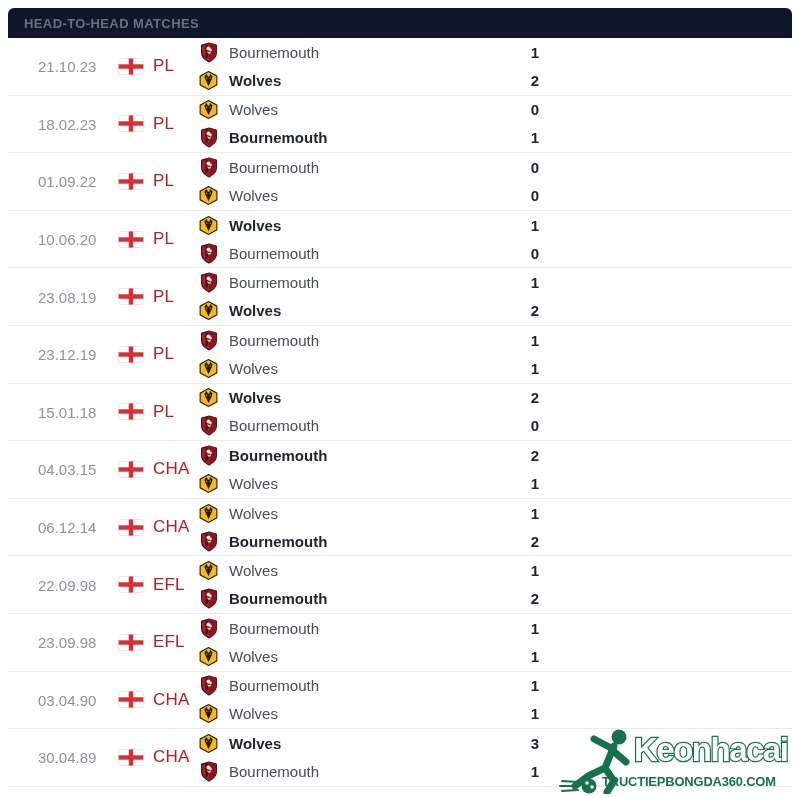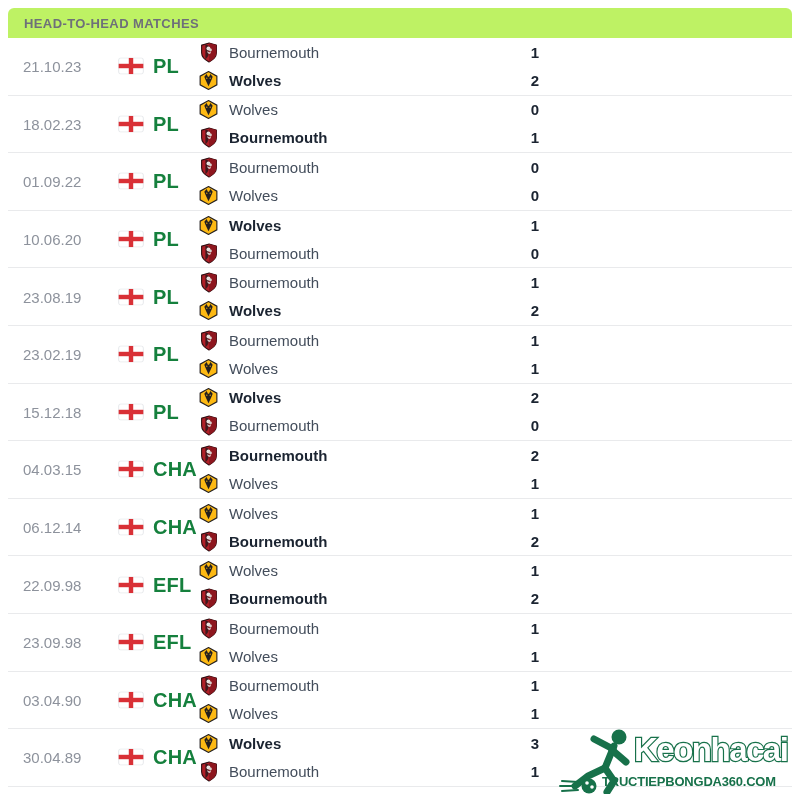--- a/index.html
+++ b/index.html
@@ -2,43 +2,43 @@
 <html><head>
 <meta charset="utf-8">
 <style>
   * { margin:0; padding:0; box-sizing:border-box; }
   html,body { background:#fff; }
   body { font-family:"Liberation Sans","DejaVu Sans",sans-serif; }
   .page { position:relative; width:800px; height:797px; background:#fff; overflow:hidden; }
 
   .hth-header {
     position:absolute; left:8px; top:8px; width:784px; height:30px;
-    background:#bef264; border-radius:6px 6px 0 0;
+    background:#0f172a; border-radius:6px 6px 0 0;
     display:flex; align-items:center; padding-left:16px;
   }
   .hth-header span {
     font-size:13px; font-weight:700; color:#6e7079; letter-spacing:.4px;
   }
 
   .match-list { position:absolute; left:8px; top:38px; width:784px; }
 
   .match-row {
     position:relative; height:57.6px; border-bottom:1px solid #e9eaec;
     background:#fff;
   }
   .match-date {
-    position:absolute; left:15px; top:50%; transform:translateY(-50%);
+    position:absolute; left:30px; top:50%; transform:translateY(-50%);
     font-size:15px; color:#8d929c;
   }
   .comp {
     position:absolute; left:110px; top:50%; transform:translateY(-50%);
     display:flex; align-items:center; gap:9px;
   }
   .comp .flag { width:26px; height:17px; display:block; }
-  .comp-label { font-size:20px; font-weight:700; color:#15803d; letter-spacing:.2px; }
+  .comp-label { font-size:17px; font-weight:400; color:#b91c1c; letter-spacing:.2px; }
 
   .teams {
     position:absolute; left:190px; top:0; bottom:0; right:0;
     display:flex; flex-direction:column; justify-content:center; gap:1px;
   }
   .team-row { position:relative; display:flex; align-items:center; height:27px; }
   .team-logo { width:21px; display:flex; justify-content:center; align-items:center; }
   .team-logo svg { display:block; }
   .team-name { margin-left:10px; font-size:15px; color:#434d5b; }
   .team-name.winner { font-weight:700; color:#1b2431; }
@@ -265,21 +265,21 @@
             <circle cx="41" cy="38" r="3.4" fill="#FDB913"></circle>
             <circle cx="59" cy="38" r="3.4" fill="#FDB913"></circle>
           </svg>
         </span>
         <span class="team-name winner">Wolves</span>
         <span class="team-score">2</span>
       </div>
     </div>
   </div>
       <div class="match-row">
-    <span class="match-date">23.02.19</span>
+    <span class="match-date">23.12.19</span>
     <div class="comp">
       <svg class="flag" viewBox="0 0 30 20">
         <rect x="0.5" y="0.5" width="29" height="19" rx="2.5" fill="#ffffff" stroke="#e2e4e7"></rect>
         <rect x="12.4" y="0.5" width="5.2" height="19" fill="#d93036"></rect>
         <rect x="0.5" y="7.4" width="29" height="5.2" fill="#d93036"></rect>
       </svg>
       <span class="comp-label">PL</span>
     </div>
     <div class="teams">
       <div class="team-row">
@@ -306,21 +306,21 @@
             <circle cx="41" cy="38" r="3.4" fill="#FDB913"></circle>
             <circle cx="59" cy="38" r="3.4" fill="#FDB913"></circle>
           </svg>
         </span>
         <span class="team-name">Wolves</span>
         <span class="team-score">1</span>
       </div>
     </div>
   </div>
       <div class="match-row">
-    <span class="match-date">15.12.18</span>
+    <span class="match-date">15.01.18</span>
     <div class="comp">
       <svg class="flag" viewBox="0 0 30 20">
         <rect x="0.5" y="0.5" width="29" height="19" rx="2.5" fill="#ffffff" stroke="#e2e4e7"></rect>
         <rect x="12.4" y="0.5" width="5.2" height="19" fill="#d93036"></rect>
         <rect x="0.5" y="7.4" width="29" height="5.2" fill="#d93036"></rect>
       </svg>
       <span class="comp-label">PL</span>
     </div>
     <div class="teams">
       <div class="team-row">

